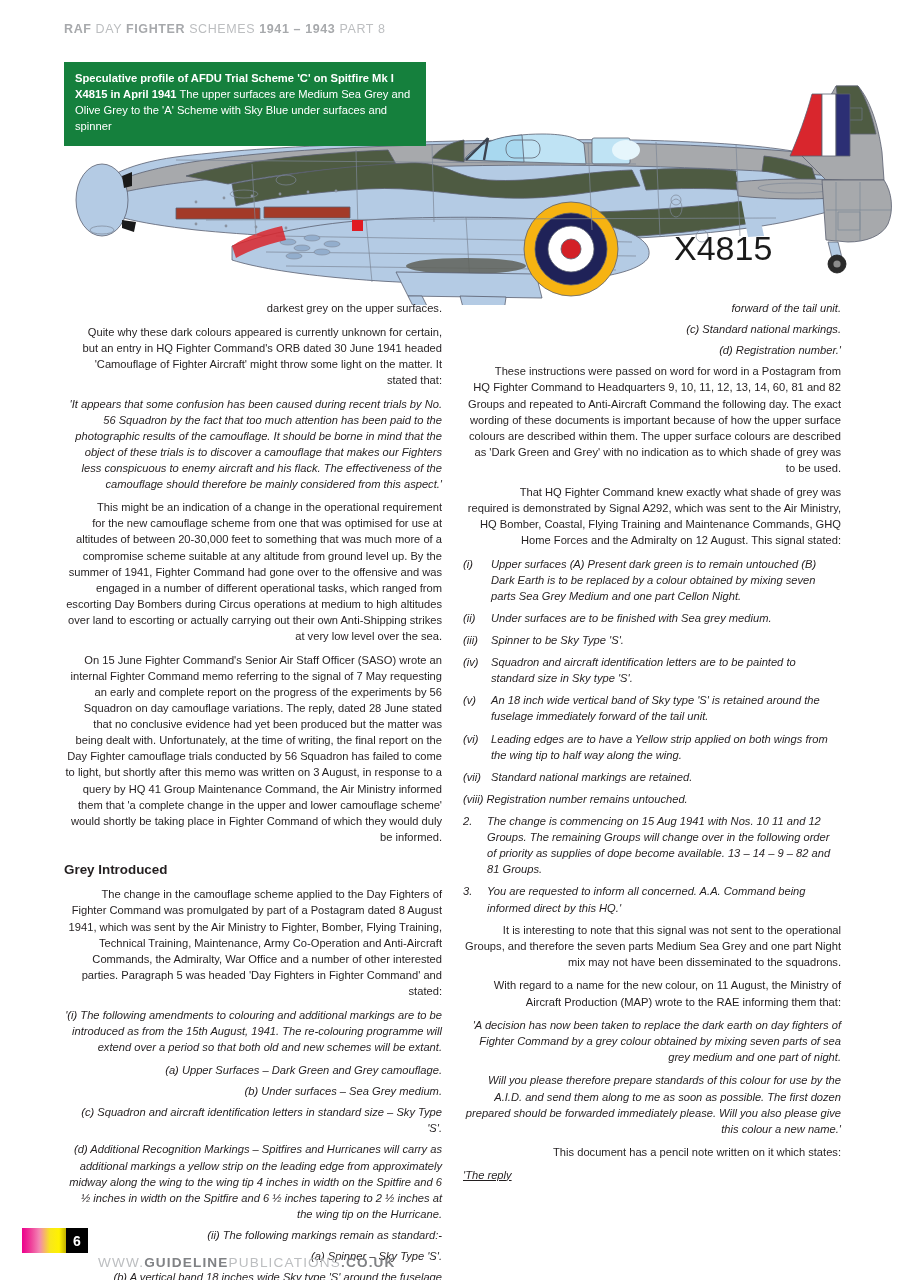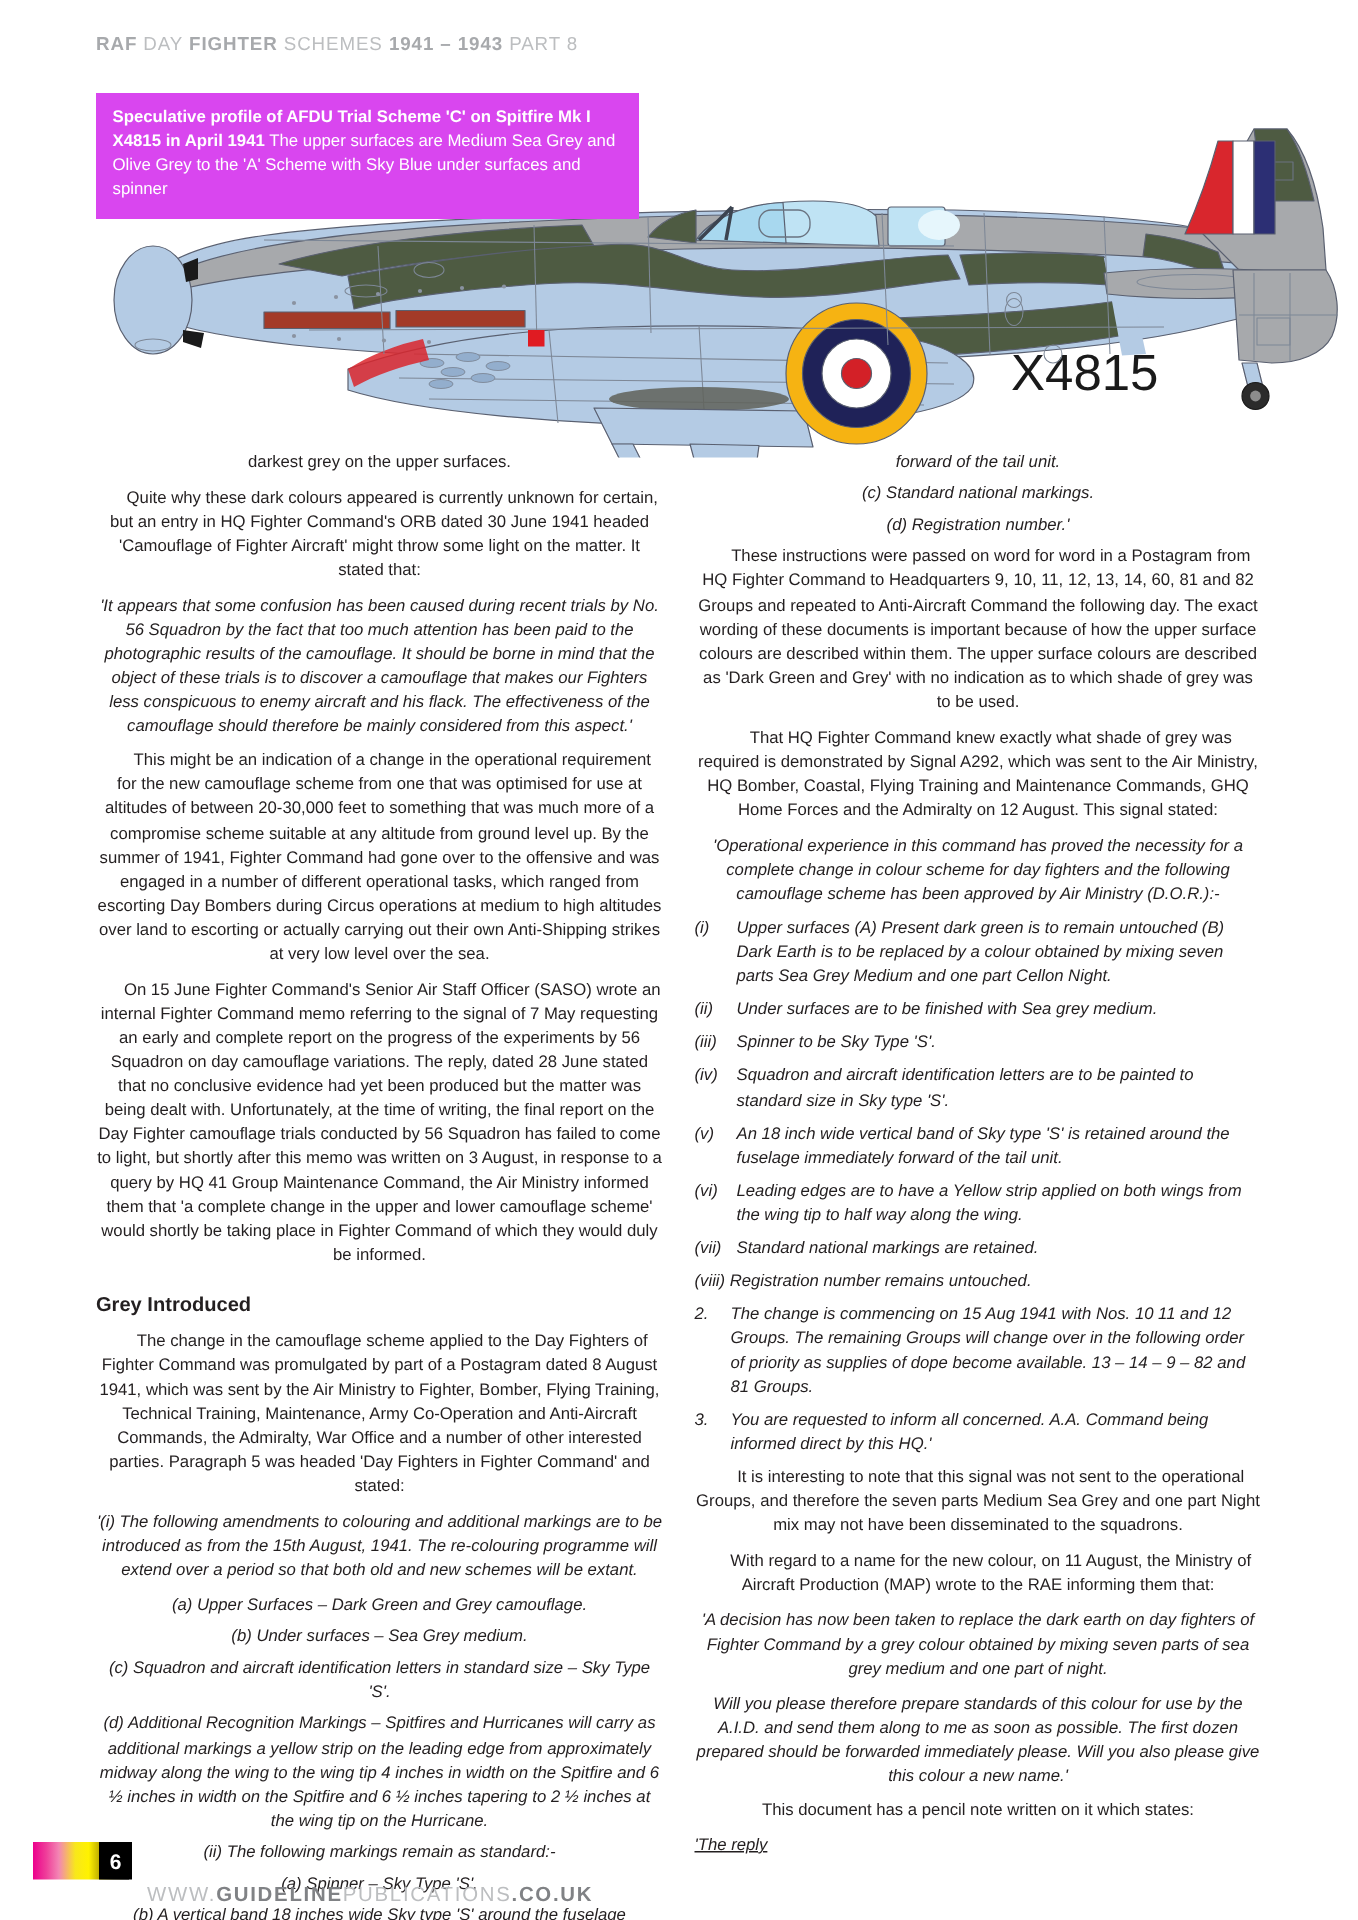--- a/index.html
+++ b/index.html
@@ -27,21 +27,21 @@
     white-space: nowrap;
   }
   .running-head .b { font-weight: bold; color: #a7a9ac; }
 
   
   .caption-box {
     position: absolute;
     left: 64px;
     top: 62px;
     width: 362px;
-    background: #d946ef;
+    background: #15803d;
     color: #ffffff;
     padding: 9px 11px 11px 11px;
     box-sizing: border-box;
     font-size: 11.2px;
     line-height: 1.42;
   }
   .caption-box .lead { font-weight: bold; }
 
   
   .artwork {
@@ -59,21 +59,21 @@
     position: absolute;
     top: 300px;
     width: 378px;
     font-size: 11.15px;
     line-height: 1.445;
     color: #231f20;
   }
   .col-left  { left: 64px; }
   .col-right { left: 463px; }
 
-  .col p { margin: 0 0 7.5px 0; text-align: center; }
+  .col p { margin: 0 0 7.5px 0; text-align: right; }
   .col p.ind { text-indent: 17px; }
   .col p.it  { font-style: italic; margin-bottom: 7px; }
   .col p.tight { margin-bottom: 5px; }
 
   h2.section-head {
     font-size: 13.4px;
     font-weight: bold;
     margin: 15px 0 7px 0;
     color: #231f20;
   }
@@ -331,21 +331,20 @@
   <p class="it tight">(b) A vertical band 18 inches wide Sky type 'S' around the fuselage immediately</p>
 </div>
 
 <div class="col col-right">
   <p class="it tight">forward of the tail unit.</p>
   <p class="it tight">(c) Standard national markings.</p>
   <p class="it tight">(d) Registration number.'</p>
 
   <p class="ind">These instructions were passed on word for word in a Postagram from HQ Fighter Command to Headquarters 9, 10, 11, 12, 13, 14, 60, 81 and 82 Groups and repeated to Anti-Aircraft Command the following day. The exact wording of these documents is important because of how the upper surface colours are described within them. The upper surface colours are described as 'Dark Green and Grey' with no indication as to which shade of grey was to be used.</p>
   <p class="ind">That HQ Fighter Command knew exactly what shade of grey was required is demonstrated by Signal A292, which was sent to the Air Ministry, HQ Bomber, Coastal, Flying Training and Maintenance Commands, GHQ Home Forces and the Admiralty on 12 August. This signal stated:</p>
-  <p class="it">'Operational experience in this command has proved the necessity for a complete change in colour scheme for day fighters and the following camouflage scheme has been approved by Air Ministry (D.O.R.):-</p>
 
   <div class="hrow">
     <span class="mk">(i)</span>
     <span class="tx">Upper surfaces (A) Present dark green is to remain untouched (B) Dark Earth is to be replaced by a colour obtained by mixing seven parts Sea Grey Medium and one part Cellon Night.</span>
   </div>
   <div class="hrow">
     <span class="mk">(ii)</span>
     <span class="tx">Under surfaces are to be finished with Sea grey medium.</span>
   </div>
   <div class="hrow">

